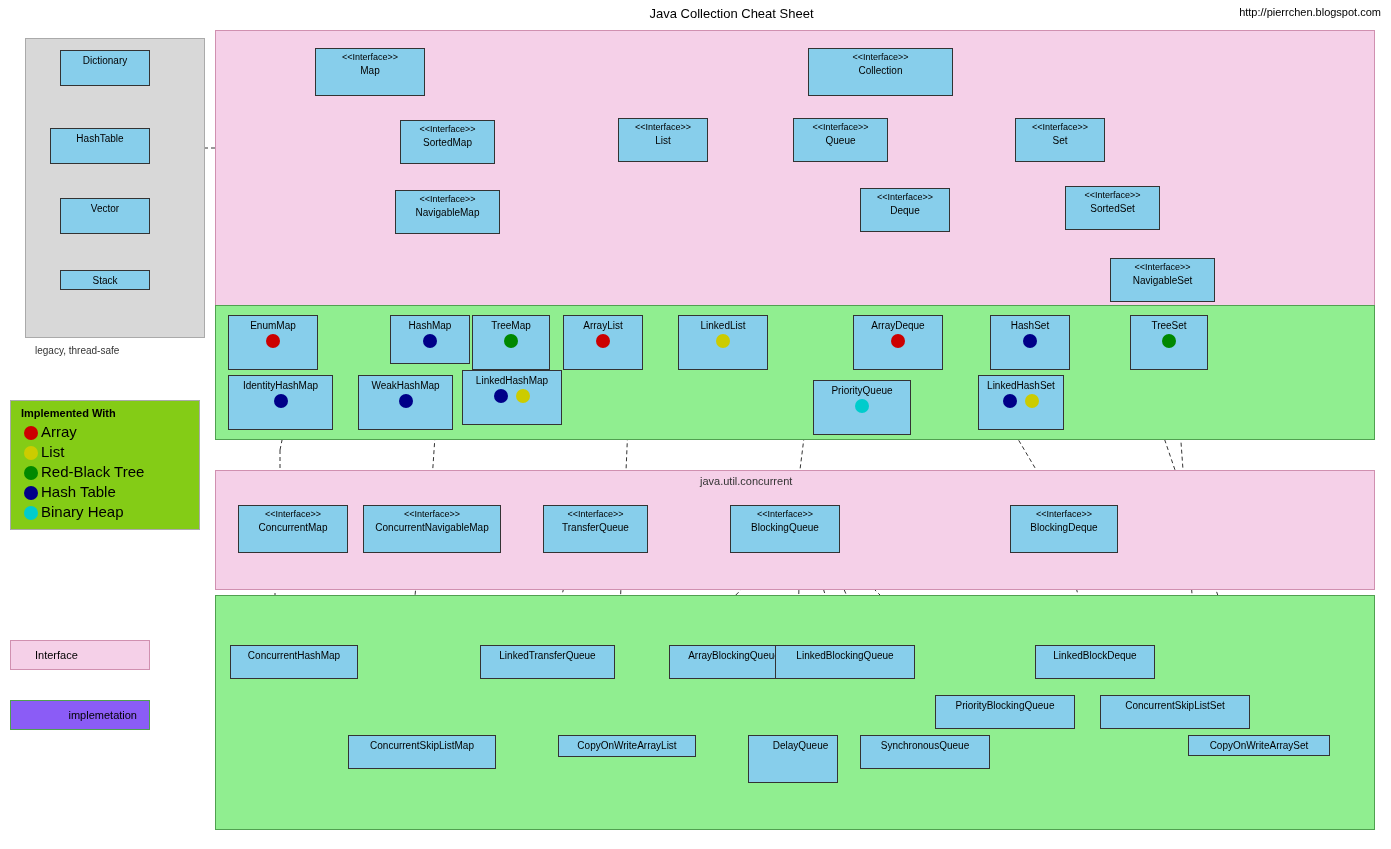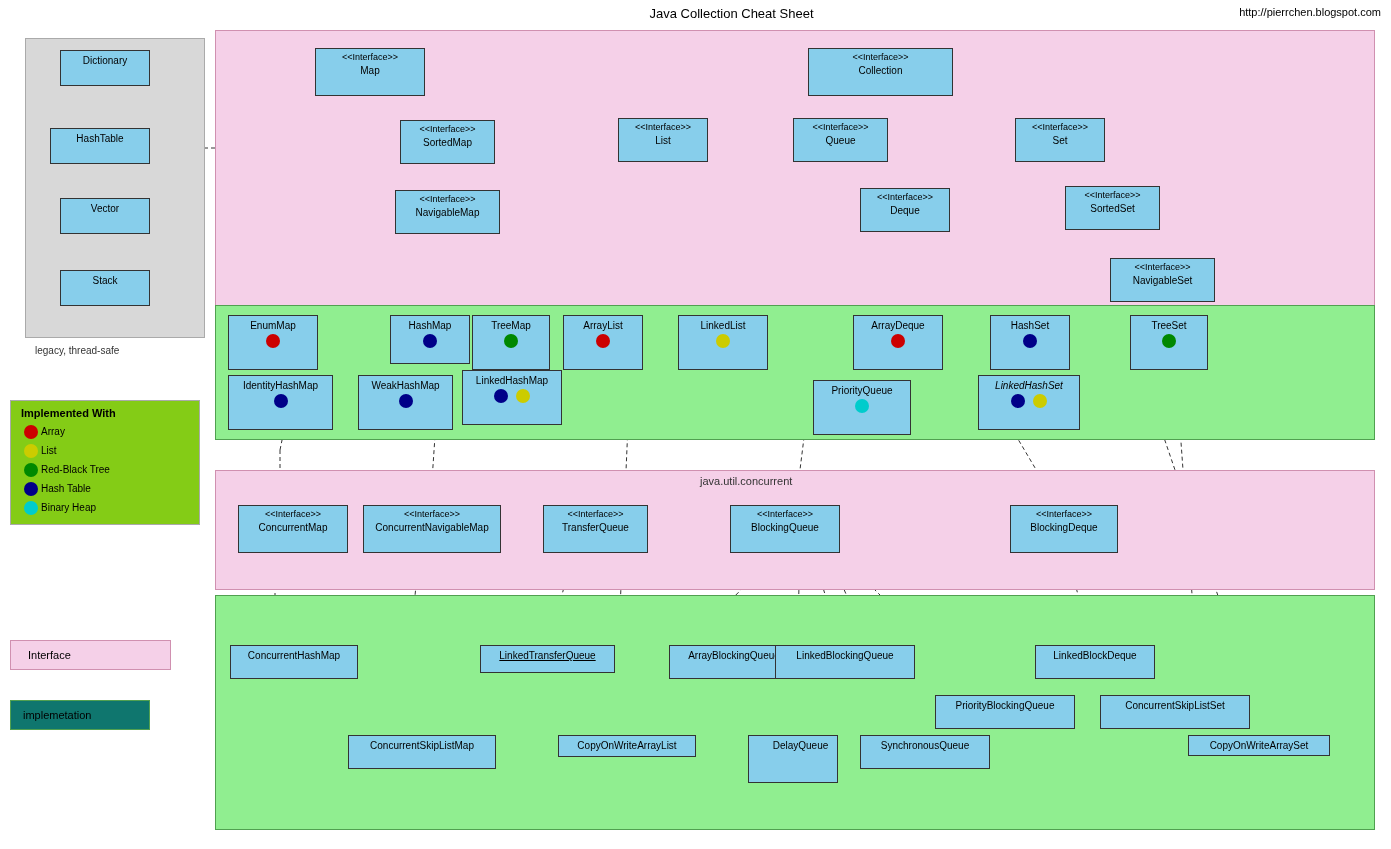--- a/index.html
+++ b/index.html
@@ -73,29 +73,30 @@
     .legend-box {
       position: absolute;
       border: 1px solid #aaa;
       background: #84cc16;
       padding: 6px 10px;
     }
     .legend-row {
       display: flex;
       align-items: center;
       margin: 3px 0;
-      font-size: 10px;
+      font-size: 15px;
     }
     .legend-interface {
       background: #f5d0e8;
       border: 1px solid #d090b0;
     }
     .legend-impl {
-      background: #0f766e;
+      background: #8b5cf6;
       border: 1px solid #50a050;
+      text-align: right;
     }
     svg.arrows {
       position: absolute;
       top: 0; left: 0;
       width: 1391px;
       height: 849px;
       pointer-events: none;
     }
     .region-label {
       position: absolute;
@@ -240,21 +241,21 @@
 
 <div class="uml-box" style="left:60px;top:50px;width:90px;height:36px;">
   <span>Dictionary</span>
 </div>
 <div class="uml-box" style="left:50px;top:128px;width:100px;height:36px;">
   <span>HashTable</span>
 </div>
 <div class="uml-box" style="left:60px;top:198px;width:90px;height:36px;">
   <span>Vector</span>
 </div>
-<div class="uml-box" style="left:60px;top:270px;width:90px;height:36px;">
+<div class="uml-box" style="left:60px;top:270px;width:90px;height:20px;">
   <span>Stack</span>
 </div>
 
 <div class="region-pink" style="left:215px;top:30px;width:1160px;height:305px;"></div>
 
 <div class="uml-box" style="left:315px;top:48px;width:110px;height:48px;">
   <span class="stereotype">&lt;&lt;Interface&gt;&gt;</span>
   <span>Map</span>
 </div>
 <div class="uml-box" style="left:400px;top:120px;width:95px;height:44px;">
@@ -340,21 +341,21 @@
   <span class="dot dot-yellow"></span>
 </div>
 <div class="uml-box" style="left:358px;top:375px;width:95px;height:55px;">
   <span>WeakHashMap</span><br>
   <span class="dot dot-blue"></span>
 </div>
 <div class="uml-box" style="left:813px;top:380px;width:98px;height:55px;">
   <span>PriorityQueue</span><br>
   <span class="dot dot-cyan"></span>
 </div>
-<div class="uml-box" style="left:978px;top:375px;width:102px;height:55px;font-style:italic;">
+<div class="uml-box" style="left:978px;top:375px;width:86px;height:55px;">
   <span>LinkedHashSet</span><br>
   <span class="dot dot-blue"></span>
   <span class="dot dot-yellow"></span>
 </div>
 
 <div class="region-pink" style="left:215px;top:470px;width:1160px;height:120px;"></div>
 <div class="region-label" style="left:700px;top:475px;font-size:11px;">java.util.concurrent</div>
 
 <div class="uml-box" style="left:238px;top:505px;width:110px;height:48px;">
   <span class="stereotype">&lt;&lt;Interface&gt;&gt;</span>
@@ -375,21 +376,21 @@
 <div class="uml-box" style="left:1010px;top:505px;width:108px;height:48px;">
   <span class="stereotype">&lt;&lt;Interface&gt;&gt;</span>
   <span>BlockingDeque</span>
 </div>
 
 <div class="region-green" style="left:215px;top:595px;width:1160px;height:235px;"></div>
 
 <div class="uml-box" style="left:230px;top:645px;width:128px;height:34px;">
   <span>ConcurrentHashMap</span>
 </div>
-<div class="uml-box" style="left:480px;top:645px;width:135px;height:28px;text-decoration:underline;">
+<div class="uml-box" style="left:480px;top:645px;width:135px;height:34px;">
   <span>LinkedTransferQueue</span>
 </div>
 <div class="uml-box" style="left:625px;top:645px;width:130px;height:34px;margin-left:44px;">
   <span>ArrayBlockingQueue</span>
 </div>
 <div class="uml-box" style="left:775px;top:645px;width:140px;height:34px;">
   <span>LinkedBlockingQueue</span>
 </div>
 <div class="uml-box" style="left:1035px;top:645px;width:120px;height:34px;">
   <span>LinkedBlockDeque</span>
@@ -433,18 +434,18 @@
   <div class="legend-row">
     <span class="dot dot-blue"></span>
     <span>Hash Table</span>
   </div>
   <div class="legend-row">
     <span class="dot dot-cyan"></span>
     <span>Binary Heap</span>
   </div>
 </div>
 
-<div class="legend-box legend-interface" style="left:10px;top:640px;width:161px;padding:8px 17px;">
+<div class="legend-box legend-interface" style="left:10px;top:640px;width:140px;padding:8px 24px;">
   <span>Interface</span>
 </div>
 <div class="legend-box legend-impl" style="left:10px;top:700px;width:140px;padding:8px 12px;">
   <span>implemetation</span>
 </div>
 
 </body></html>

